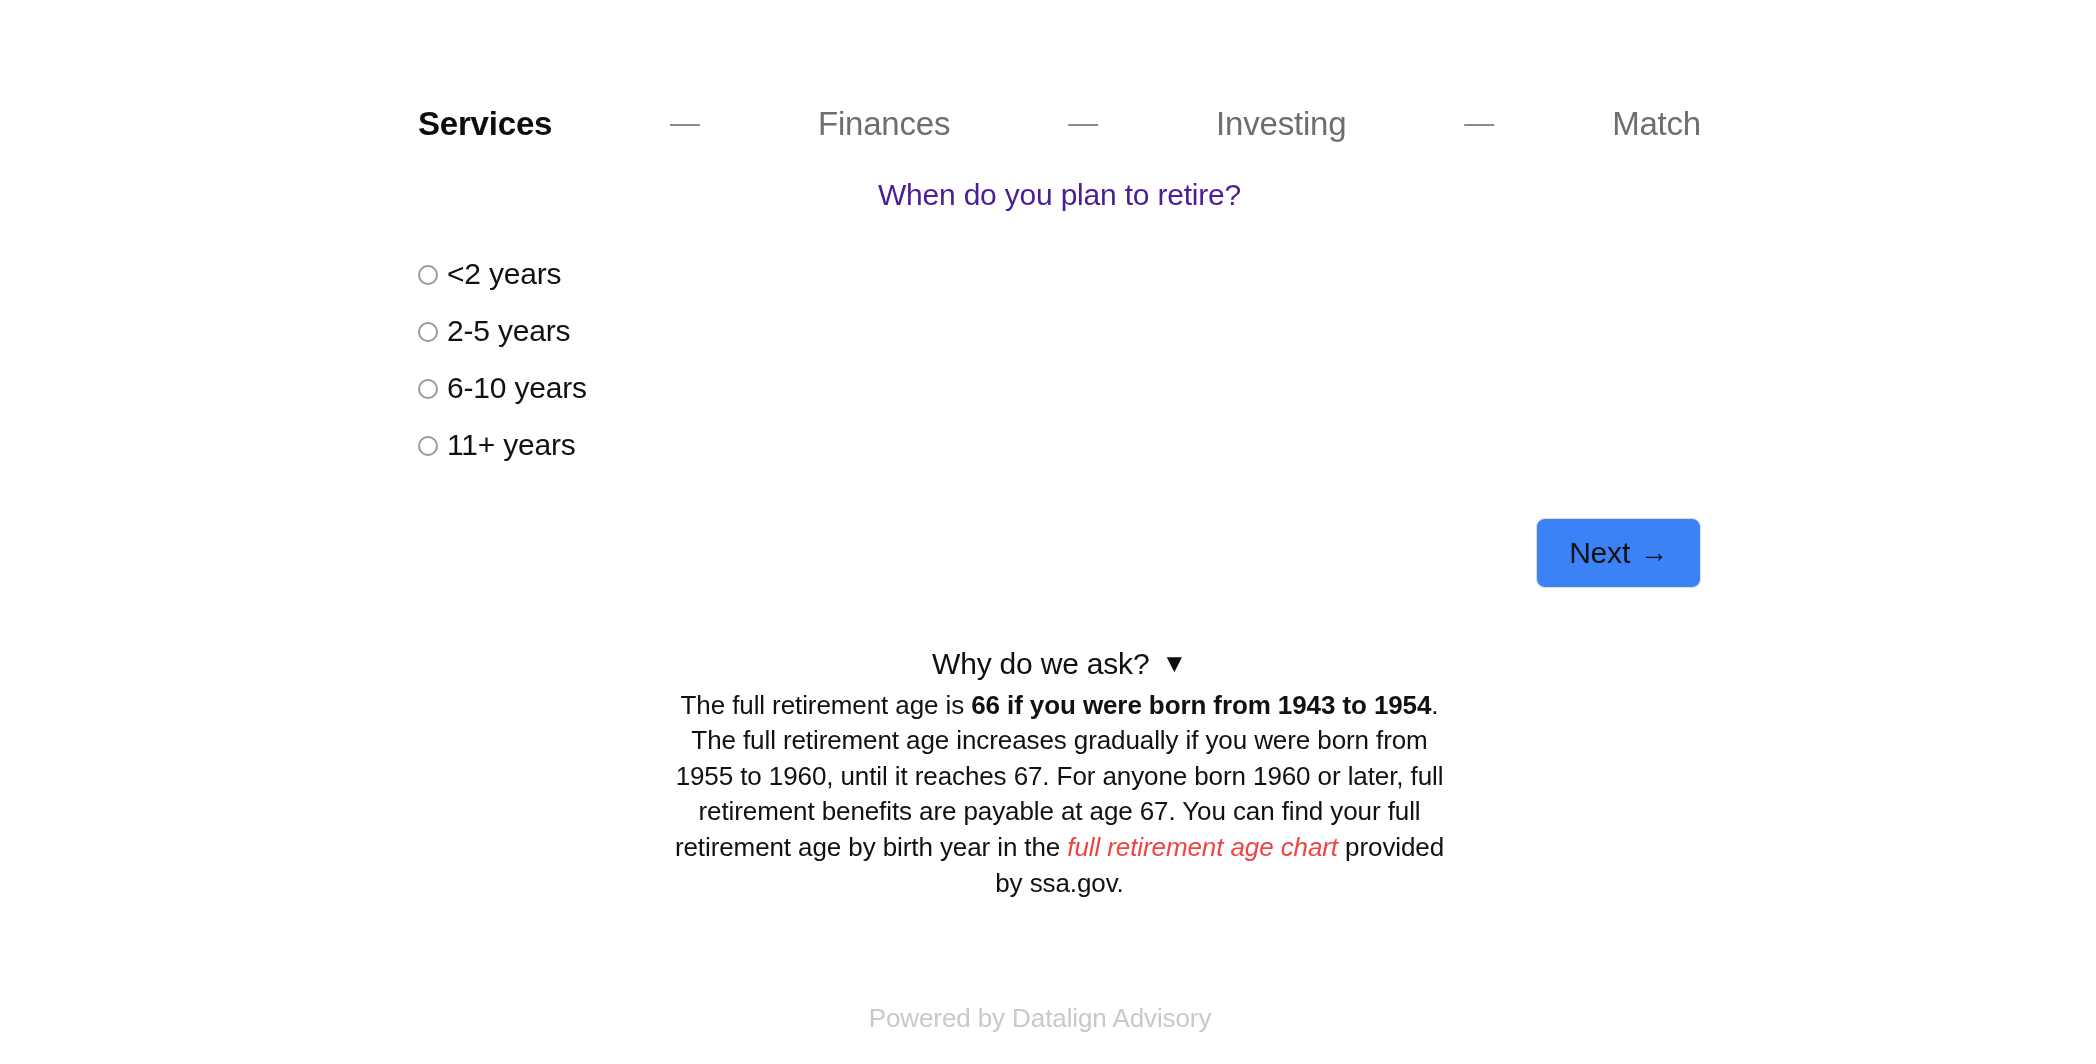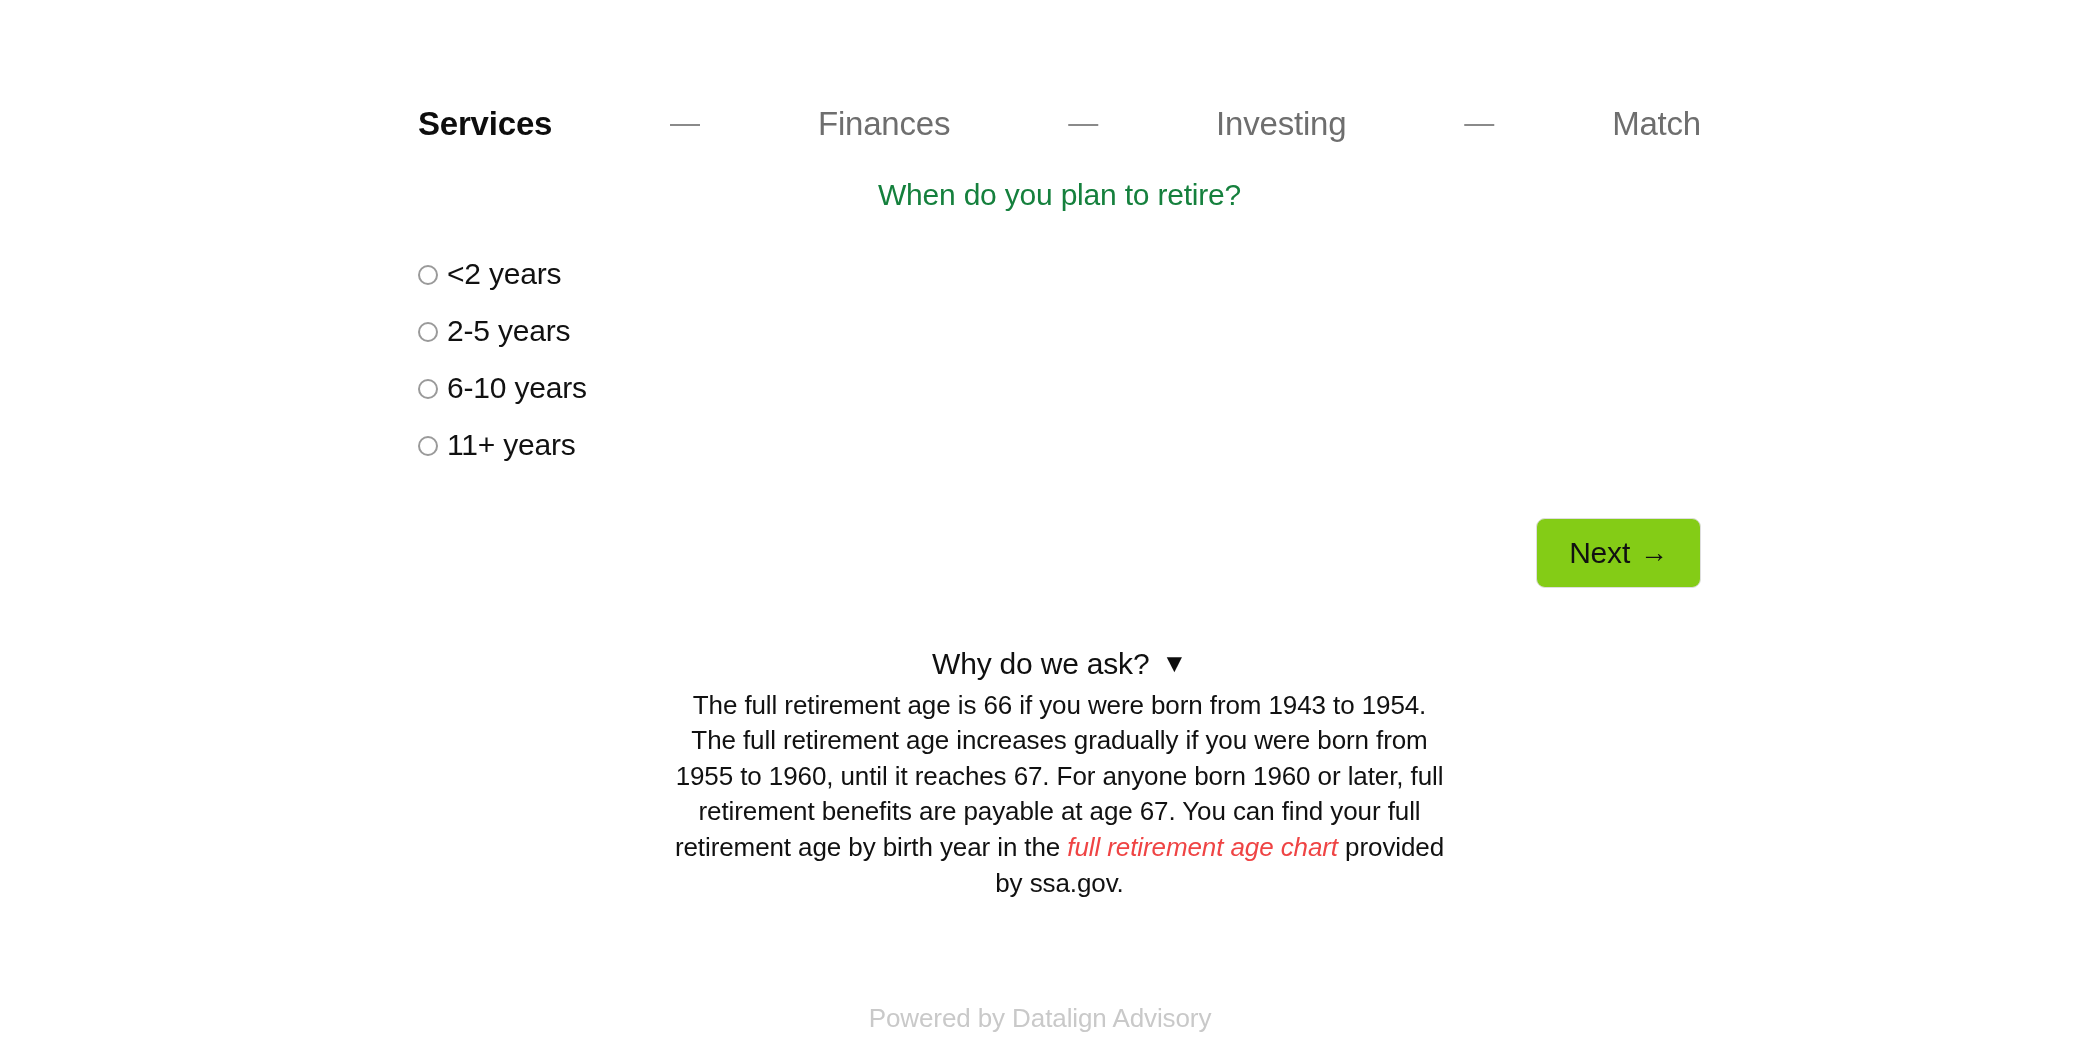--- a/index.html
+++ b/index.html
@@ -60,21 +60,21 @@
     font-weight: 400;
     user-select: none;
   }
 
   
   .question {
     margin-top: 22px;
     text-align: center;
     font-size: 30px;
     line-height: 1.25;
-    color: #15803d;
+    color: #4c1d95;
     font-weight: 400;
     letter-spacing: -0.2px;
   }
 
   
   .options {
     margin-top: 32px;
   }
   .option {
     display: flex;
@@ -109,21 +109,21 @@
     display: flex;
     justify-content: flex-end;
   }
   .next-btn {
     display: inline-flex;
     align-items: center;
     justify-content: center;
     min-width: 165px;
     height: 70px;
     padding: 0 26px;
-    background: #84cc16;
+    background: #3b82f6;
     border: 1.6px solid #dedede;
     border-radius: 9px;
     font-family: "Liberation Sans", sans-serif;
     font-size: 30px;
     line-height: 1;
     color: #111111;
     letter-spacing: -0.2px;
     cursor: pointer;
     box-sizing: border-box;
   }
@@ -161,21 +161,21 @@
     margin: 6px auto 0;
     width: 770px;
     text-align: center;
     font-size: 26px;
     line-height: 1.37;
     color: #111111;
     font-weight: 400;
     letter-spacing: -0.1px;
   }
   .why-body b {
-    font-weight: 400;
+    font-weight: 700;
   }
   .why-link {
     color: #ef4444;
     text-decoration: none;
     cursor: pointer;
     font-style: italic;
   }
 
   
   .footer {

